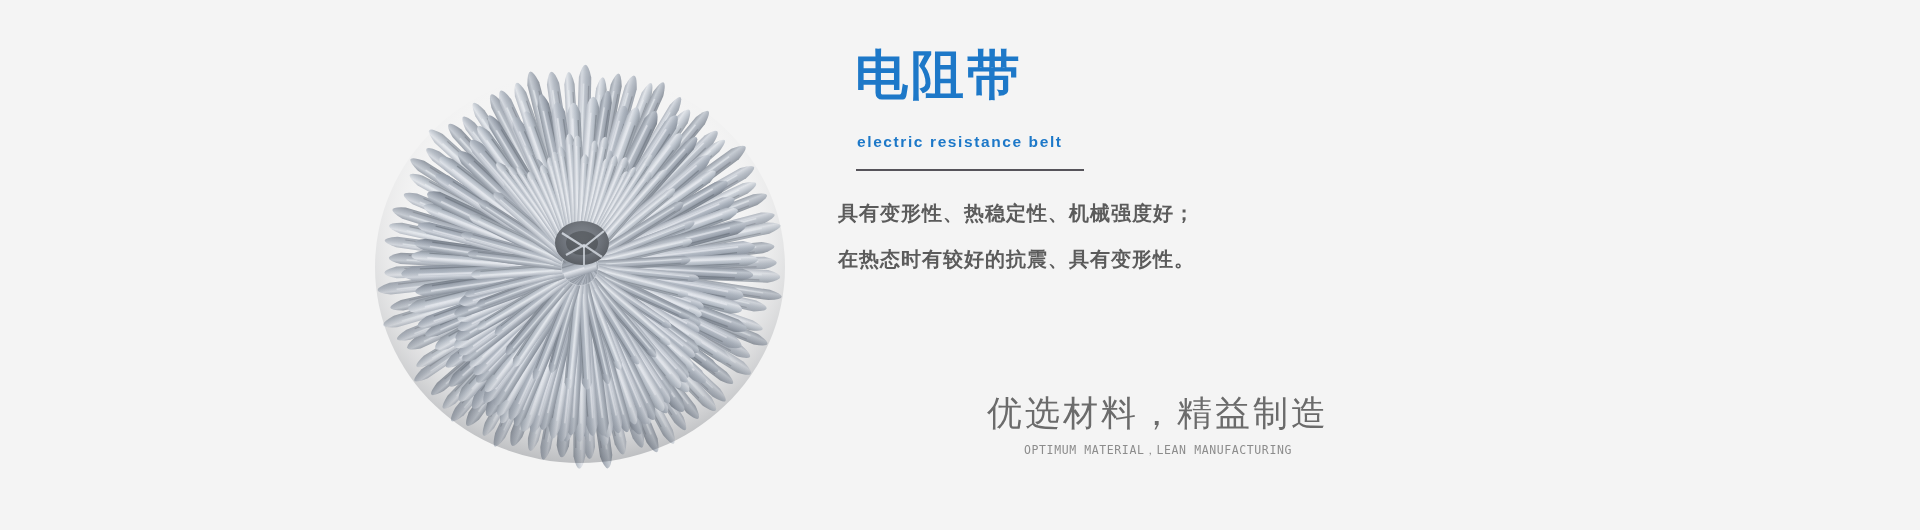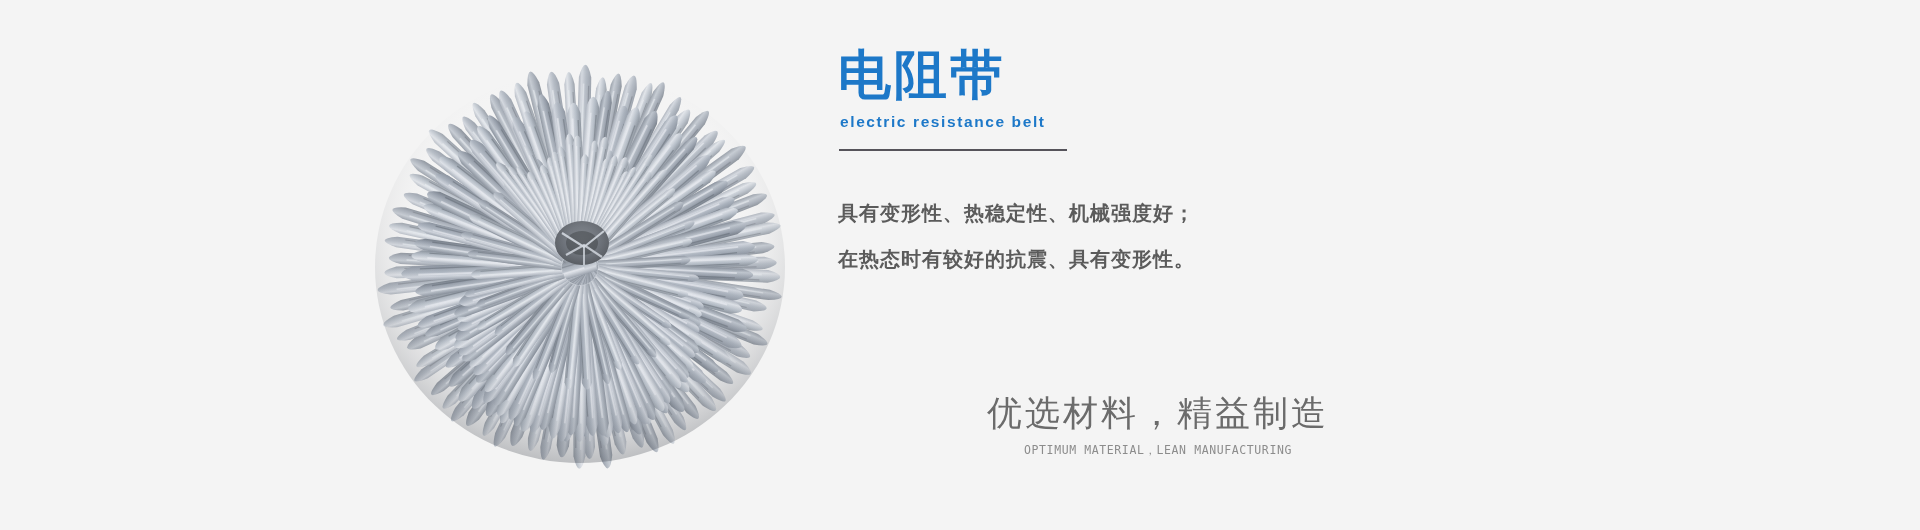--- a/index.html
+++ b/index.html
@@ -40,42 +40,42 @@
   #text-column {
     position: absolute;
     left: 838px;
     top: 0;
     width: 1000px;
     height: 530px;
   }
 
   #title-block {
     position: absolute;
-    left: 0;
+    left: 17px;
     top: 46px;
     width: 640px;
   }
 
   #product-title {
     font-size: 53px;
     line-height: 58px;
     font-weight: bold;
     color: #1d78c8;
     letter-spacing: 3px;
     margin: 0;
     white-space: nowrap;
   }
 
   #product-subtitle {
     font-size: 15.5px;
     line-height: 20px;
     font-weight: bold;
     color: #1d78c8;
     letter-spacing: 1.6px;
-    margin: 8px 0 0 2px;
+    margin: 28px 0 0 2px;
     white-space: nowrap;
   }
 
   #title-divider {
     margin-top: 17px;
     margin-left: 1px;
     width: 228px;
     height: 2px;
     background: #55535a;
   }

